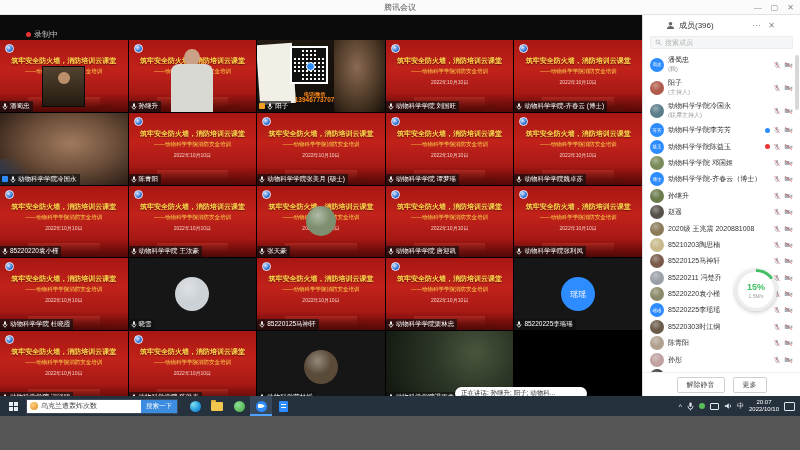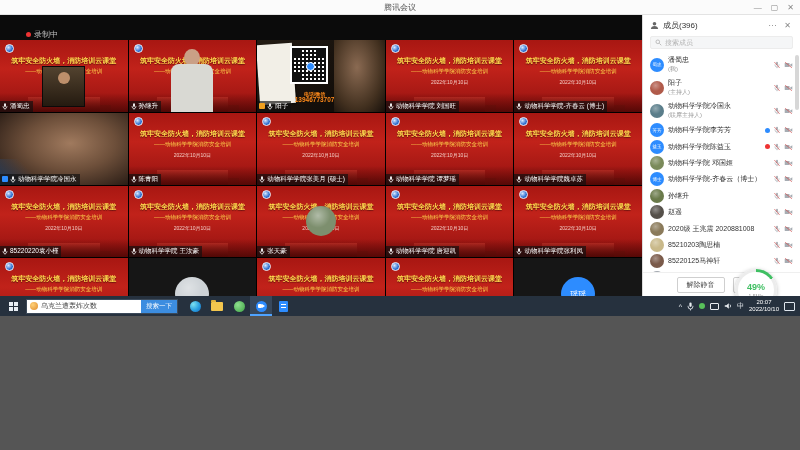--- a/index.html
+++ b/index.html
@@ -1,17 +1,17 @@
 <!DOCTYPE html>
 <html><head>
 <meta charset="utf-8">
 <style>
   * { margin:0; padding:0; box-sizing:border-box; }
   html,body { background:#555; }
-  .app { width:800px; height:316px; position:relative; overflow:hidden;
+  .app { width:800px; height:416px; position:relative; overflow:hidden;
          font-family:"Liberation Sans","DejaVu Sans",sans-serif; background:#0369a1; }
 
   
   .titlebar { position:absolute; top:0; left:0; right:0; height:15px; background:#fbfbfb;
               border-bottom:1px solid #e3e3e3; display:flex; align-items:center; justify-content:center; }
   .titlebar .t { font-size:8px; color:#555; }
   .wctrls { position:absolute; right:6px; top:0; height:15px; display:flex; gap:9px; align-items:center; }
   .wctrls span { font-size:8px; color:#888; cursor:default; }
 
   
@@ -86,21 +86,21 @@
   .badge.orange { background:#f0a020; } .badge.blue { background:#2d8cff; }
   .micw { display:flex; flex:0 0 auto; }
 
   .toast { position:absolute; left:455px; top:372px; width:132px; height:13px; background:#fff;
            border-radius:7px; display:flex; align-items:center; padding:0 6px; font-size:6.5px;
            color:#333; box-shadow:0 1px 3px rgba(0,0,0,.4); z-index:5; white-space:nowrap; overflow:hidden; }
 
   
   .panel { position:absolute; top:15px; right:0; width:158px; bottom:20px; background:#fff;
            border-left:1px solid #ddd; display:flex; flex-direction:column; }
-  .p-head { height:20px; display:flex; align-items:center; padding:0 7px; gap:4px; flex:0 0 auto; }
+  .p-head { height:20px; display:flex; align-items:center; padding:0 23px; gap:4px; flex:0 0 auto; }
   .p-title { font-size:8px; color:#333; flex:1; }
   .p-icon { font-size:8px; color:#888; padding:0 2px; }
   .p-search { margin:1px 7px 4px; height:13px; background:#f5f6f7; border:1px solid #ececec;
               border-radius:2px; display:flex; align-items:center; gap:3px; padding:0 4px; flex:0 0 auto; }
   .p-search .ph { font-size:7px; color:#b3b3b3; }
   .m-list { flex:1; overflow:hidden; position:relative; }
   .m-row { display:flex; align-items:center; gap:4px; padding:0 7px; height:16.4px; }
   .m-row.two { height:23px; }
   .m-av { width:14px; height:14px; border-radius:50%; flex:0 0 auto; display:flex; align-items:center;
           justify-content:center; color:#fff; font-size:4.5px; overflow:hidden; }
@@ -1105,21 +1105,21 @@
                 <path d="M8.5 4.5 12 2.5v5L8.5 5.5z" fill="#a7adb3"></path>
                 <line x1="1.5" y1="1" x2="11.5" y2="9" stroke="#d05050"></line>
               </svg>
             </span>
           </div>
         </div>
       </div>
     <div class="scrollbar"></div>
     <div class="widget">
       <div class="w-in">
-        <span class="w-pct">49%</span>
+        <span class="w-pct">15%</span>
         <span class="w-spd">1.5M/s</span>
       </div>
     </div>
     <div class="p-foot">
       <span class="p-btn">解除静音</span>
       <span class="p-btn">更多</span>
     </div>
   </div>
 
   <div class="taskbar">

